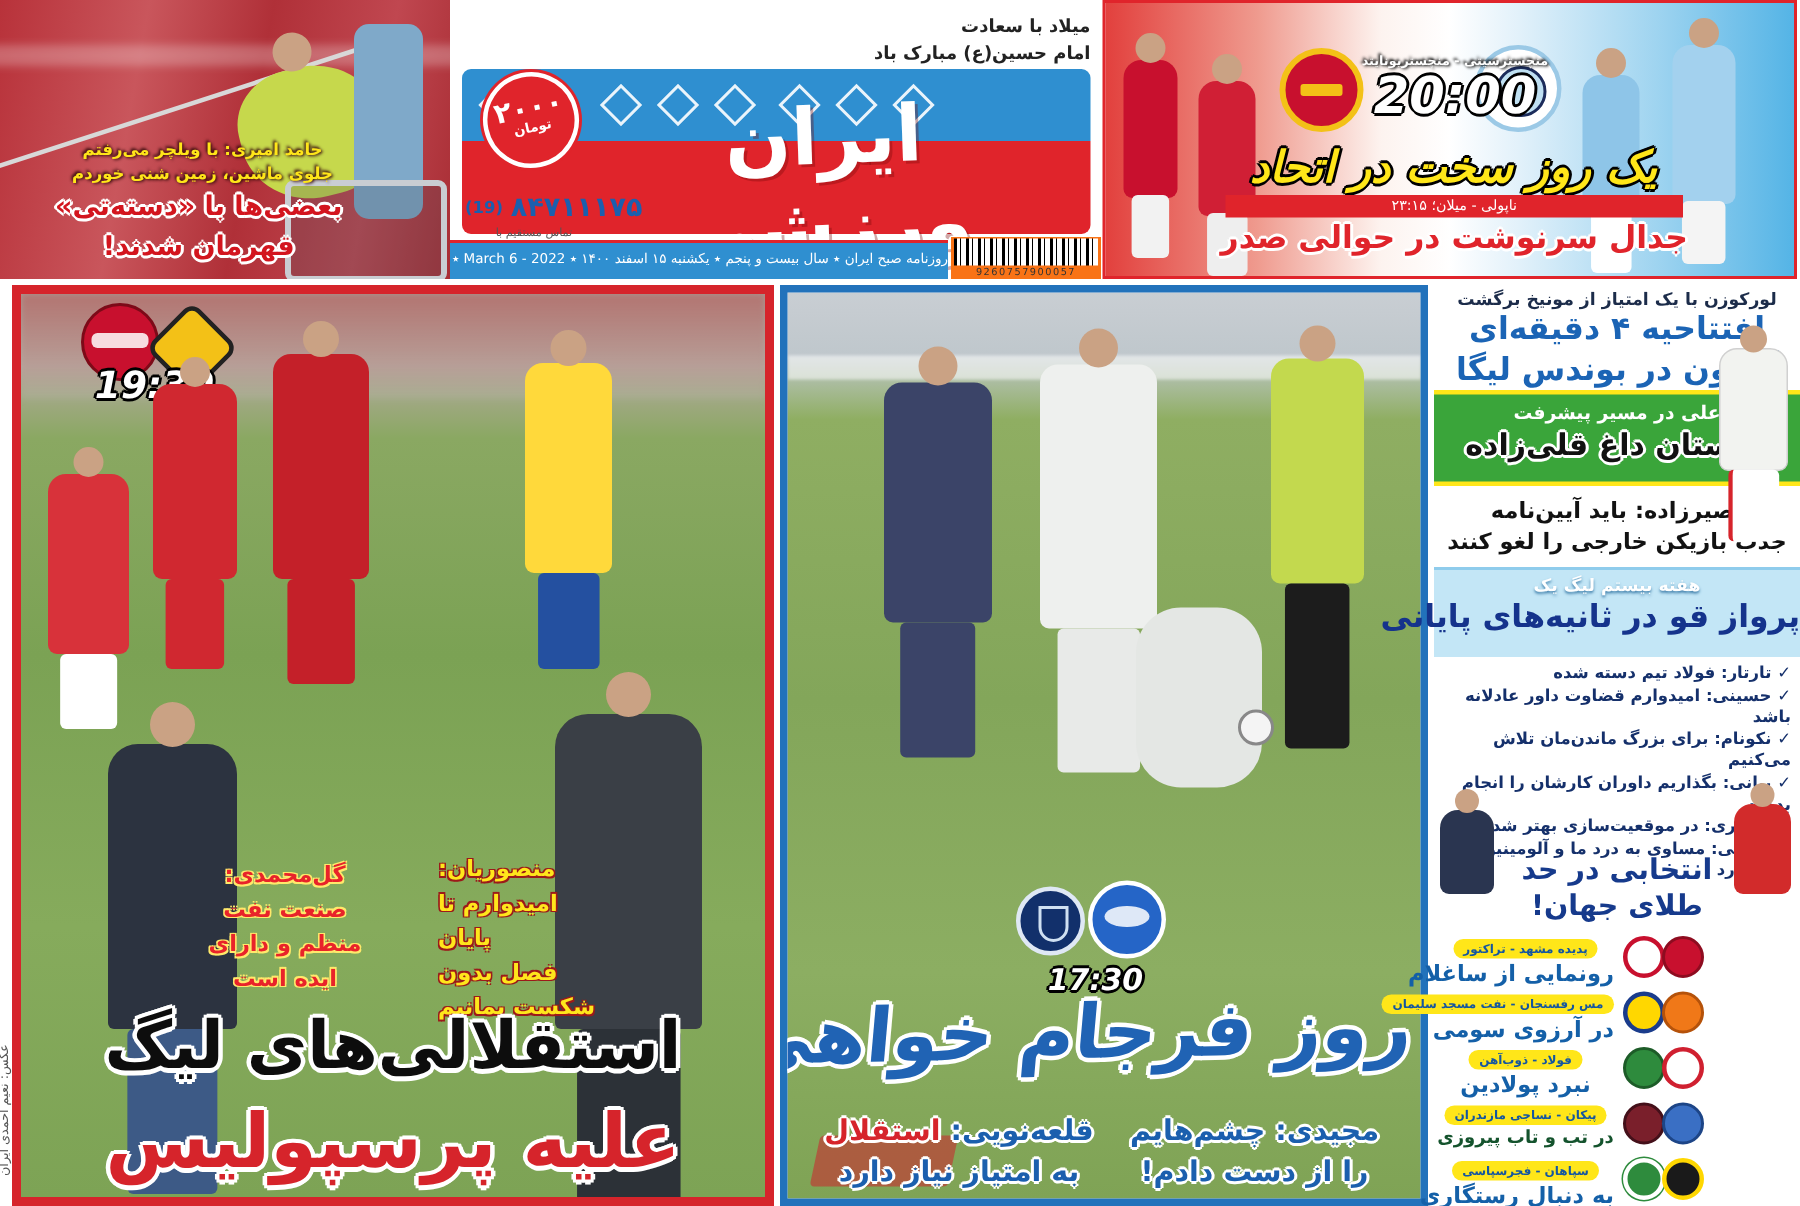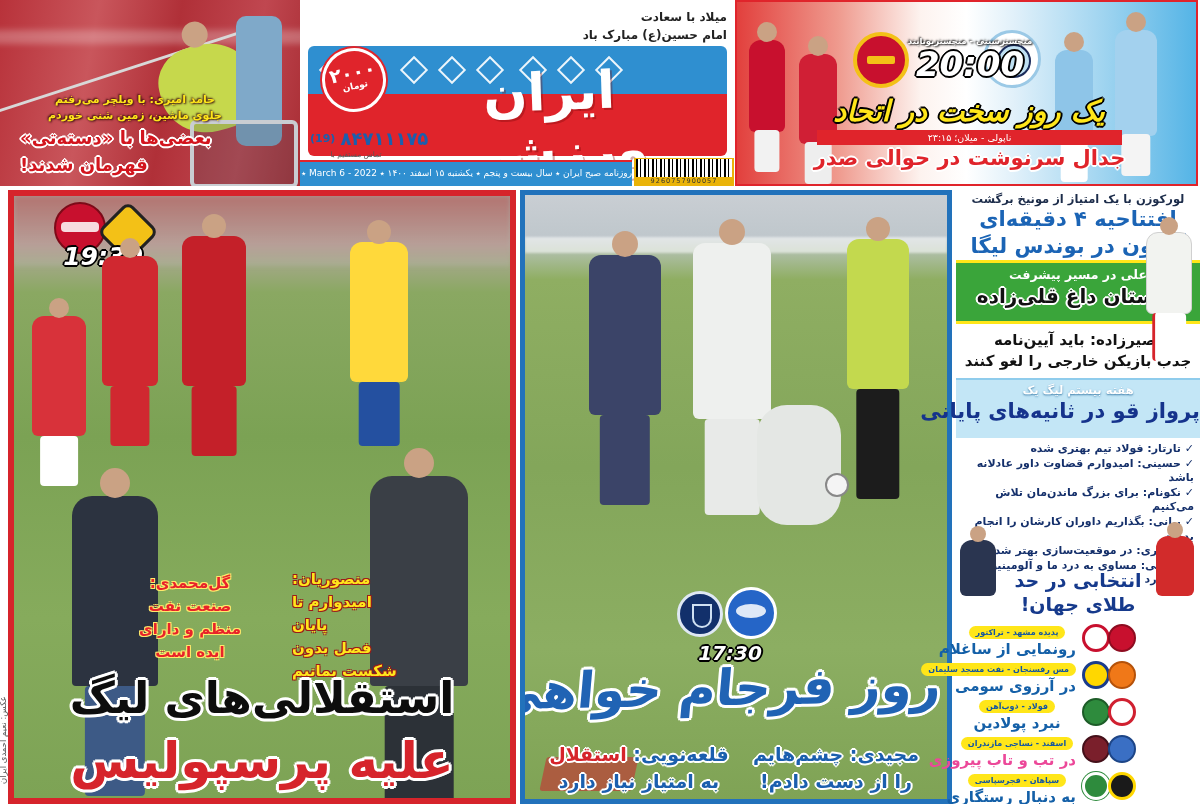--- a/index.html
+++ b/index.html
@@ -40,21 +40,21 @@
     <div class="abs" style="left:-20px;top:30px;width:360px;height:14px;background:rgba(255,255,255,.25);filter:blur(3px);"></div>
     <div class="abs" style="left:-10px;top:70px;width:260px;height:3px;background:#d8d8d8;transform:rotate(-18deg);"></div>
     <div class="fig" style="left:160px;top:44px;width:96px;height:88px;background:#c6d84c;transform:rotate(-14deg);border-radius:40% 50% 40% 50%;">
       <div class="head" style="top:-24px;width:26px;height:26px;"></div>
     </div>
     <div class="abs" style="left:236px;top:16px;width:46px;height:130px;background:#7fa9c9;border-radius:10px;"></div>
     <div class="abs" style="left:190px;top:120px;width:100px;height:60px;border:4px solid #c9cdd2;border-radius:6px;background:rgba(70,80,90,.25);"></div>
     <div class="abs rtl pre b" style="right:60px;top:92px;width:210px;font-size:11px;line-height:16px;color:#ffe619;text-align:center;
                 text-shadow:1px 1px 2px #3a0d0d,-1px -1px 2px #3a0d0d;">حامد امیری: با ویلچر می‌رفتم
 جلوی ماشین، زمین شنی خوردم</div>
-    <div class="abs rtl pre b sw" style="right:55px;top:124px;width:225px;font-size:18px;line-height:27px;color:#d3151e;text-align:left;">بعضی‌ها با «دسته‌تی»
+    <div class="abs rtl pre b sw" style="right:55px;top:124px;width:225px;font-size:18px;line-height:27px;color:#d3151e;text-align:center;">بعضی‌ها با «دسته‌تی»
 قهرمان شدند!</div>
   </section>
 
   <section class="abs" style="left:300px;top:0;width:435px;height:188px;background:#fff;">
     <div class="abs rtl pre b" style="right:8px;top:8px;width:150px;font-size:12px;line-height:18px;color:#222;text-align:right;">میلاد با سعادت
 امام حسین(ع) مبارک باد</div>
 
     <div class="abs" style="left:8px;top:46px;width:419px;height:110px;border-radius:6px;overflow:visible;">
       <div class="abs" style="left:0;top:0;width:100%;height:48px;background:#2f8fd0;border-radius:6px 6px 0 0;overflow:hidden;">
         <div class="abs" style="left:6px;top:14px;white-space:nowrap;">
@@ -75,21 +75,21 @@
 
     <div class="abs" style="left:10px;top:128px;width:190px;direction:ltr;">
       <span class="b" style="font-size:11px;color:#1b5fae;vertical-align:middle;">(19)</span>
       <span class="b" style="font-size:18px;color:#1b5fae;vertical-align:middle;letter-spacing:1px;">۸۴۷۱۱۱۷۵</span>
       <span class="pre rtl" style="display:inline-block;font-size:7.5px;line-height:10px;color:#555;vertical-align:middle;margin-left:4px;text-align:right;">تماس مستقیم با
 تحریریه ایران ورزشی</span>
     </div>
 
     <div class="abs rtl nowrap" style="left:0;top:160px;width:332px;height:24px;background:#2f8fd0;border-top:2px solid #e0242b;
                 color:#fff;font-size:9px;line-height:22px;text-align:center;overflow:hidden;">روزنامه صبح ایران ٭ سال بیست و پنجم ٭ یکشنبه ۱۵ اسفند ۱۴۰۰ ٭ March 6 - 2022 ٭ ۳ شعبان ۱۴۴۳ ٭ شماره ۶۹۹۱</div>
-    <div class="abs" style="left:334px;top:158px;width:100px;height:28px;background:#eab308;">
+    <div class="abs" style="left:334px;top:158px;width:100px;height:28px;background:#f97316;">
       <div style="width:96px;height:18px;margin:1px auto 0;
                   background:repeating-linear-gradient(90deg,#000 0 2px,#fff 2px 4px,#000 4px 5px,#fff 5px 8px);"></div>
       <div class="c" style="font-size:6.5px;color:#333;letter-spacing:1px;direction:ltr;">9260757900057</div>
     </div>
   </section>
 
   <section class="abs" style="left:735px;top:0;width:463px;height:186px;border:2px solid #e0242b;box-sizing:border-box;overflow:hidden;
                   background:linear-gradient(90deg,#e2403d 0%,#ef9a8e 22%,#fdf3ef 40%,#ffffff 50%,#e2f1fa 60%,#9fd4f0 80%,#54b4e6 100%);">
     <div class="fig" style="left:12px;top:38px;width:36px;height:92px;background:#c8102e;">
       <div class="head"></div>
@@ -235,21 +235,21 @@
 
     <div class="abs rtl pre b c" style="left:0;top:142px;width:100%;font-size:15px;line-height:21px;color:#121212;">نصیرزاده: باید آیین‌نامه
 جذب بازیکن خارجی را لغو کنند</div>
 
     <div class="abs" style="left:0;top:190px;width:100%;height:58px;background:#c3e6f6;border-top:2px solid #8fccec;">
       <div class="rtl b c nowrap" style="margin-top:3px;font-size:11.5px;color:#fff;text-shadow:0 1px 2px #3a7ba8;">هفته بیستم لیگ یک</div>
       <div class="rtl b c nowrap" style="margin-top:2px;font-size:21px;color:#15338c;">پرواز قو در ثانیه‌های پایانی</div>
     </div>
 
     <div class="abs" style="left:6px;top:254px;width:232px;">
-      <div class="checkrow"><span>✓</span> <span>تارتار: فولاد تیم بهتری شده</span></div>
+      <div class="checkrow"><span>✓</span> <span>تارتار: فولاد تیم دسته شده</span></div>
       <div class="checkrow"><span>✓</span> <span>حسینی: امیدوارم قضاوت داور عادلانه باشد</span></div>
       <div class="checkrow"><span>✓</span> <span>نکونام: برای بزرگ ماندن‌مان تلاش می‌کنیم</span></div>
       <div class="checkrow"><span>✓</span> <span>بیانی: بگذاریم داوران کارشان را انجام بدهند</span></div>
       <div class="checkrow"><span>✓</span> <span>کلانتری: در موقعیت‌سازی بهتر شده‌ایم</span></div>
       <div class="checkrow"><span>✓</span> <span>عنایتی: مساوی به درد ما و آلومینیوم نمی‌خورد</span></div>
     </div>
 
     <div class="fig" style="left:4px;top:352px;width:36px;height:56px;background:#2a3550;">
       <div class="head" style="width:16px;height:16px;top:-14px;"></div>
     </div>
@@ -283,22 +283,22 @@
         <div class="abs c" style="left:2px;top:0;width:118px;">
           <span class="pill nowrap">فولاد - ذوب‌آهن</span>
           <div class="rtl b nowrap" style="font-size:15px;color:#1460a8;margin-top:1px;">نبرد پولادین</div>
         </div>
         <span class="logoCircle" style="position:absolute;left:126px;top:4px;background:#2e8b3d;border:2px solid #1d5c28;"></span>
         <span class="logoCircle" style="position:absolute;left:152px;top:4px;background:#fff;border:3px solid #d02030;"></span>
       </div>
 
       <div class="abs" style="left:0;top:111px;width:100%;height:37px;">
         <div class="abs c" style="left:2px;top:0;width:118px;">
-          <span class="pill nowrap">اسفند - نساجی مازندران</span>
-          <div class="rtl b nowrap" style="font-size:15px;color:#ec4899;margin-top:1px;">در تب و تاب پیروزی</div>
+          <span class="pill nowrap">پیکان - نساجی مازندران</span>
+          <div class="rtl b nowrap" style="font-size:12px;color:#14532d;margin-top:1px;">در تب و تاب پیروزی</div>
         </div>
         <span class="logoCircle" style="position:absolute;left:126px;top:4px;background:#7a1f2b;border:2px solid #44101a;"></span>
         <span class="logoCircle" style="position:absolute;left:152px;top:4px;background:#3a6fc4;border:2px solid #1d4587;"></span>
       </div>
 
       <div class="abs" style="left:0;top:148px;width:100%;height:37px;">
         <div class="abs c" style="left:2px;top:0;width:118px;">
           <span class="pill nowrap">سپاهان - فجرسپاسی</span>
           <div class="rtl b nowrap" style="font-size:15px;color:#1460a8;margin-top:1px;">به دنبال رستگاری</div>
         </div>

